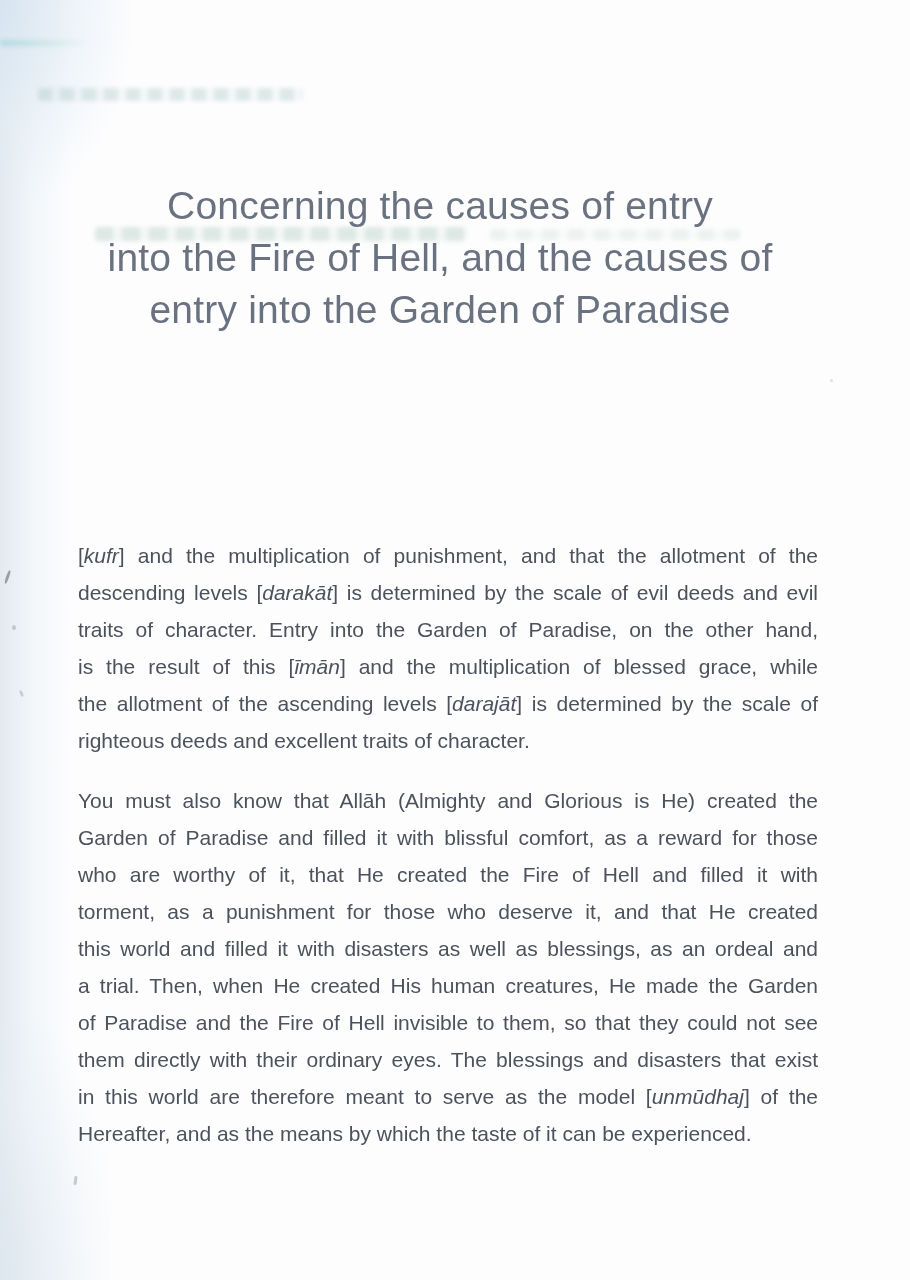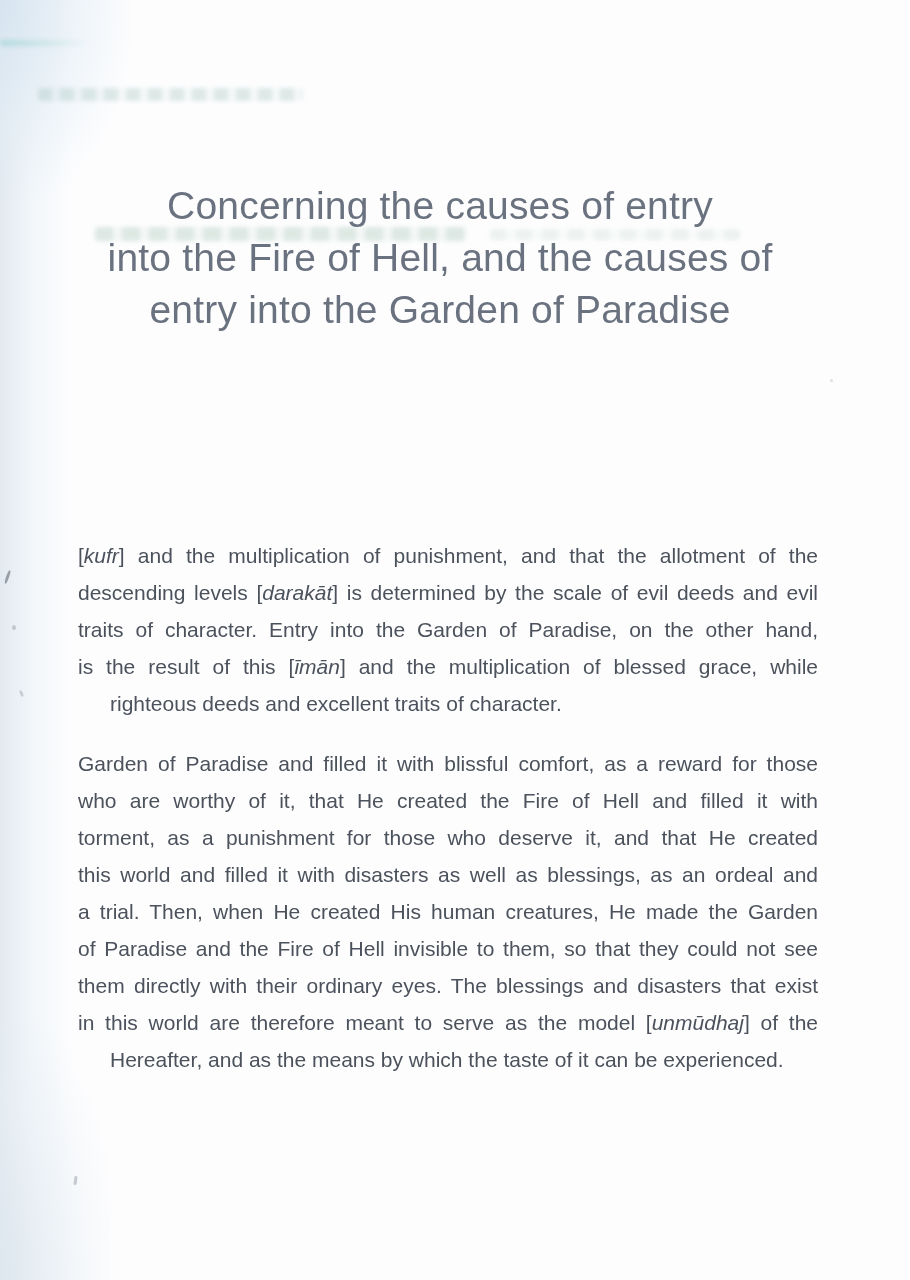--- a/index.html
+++ b/index.html
@@ -92,21 +92,21 @@
     font-size: 21px;
     line-height: 37px;
     color: var(--body-color, #4c525c);
   }
   .paragraph { margin: 0 0 23px 0; }
   .line {
     text-align: justify;
     text-align-last: justify;
     white-space: normal;
   }
-  .line.last { text-align-last: left; margin-left: 32px; }
+  .line.last { text-align-last: left; }
   .line em { font-style: italic; }
 </style>
 </head>
 <body>
 
 <div class="page">
 
   <div class="edge-shade"></div>
   <div class="edge-shade-top"></div>
   <div class="edge-shade-bottom"></div>
@@ -127,23 +127,25 @@
     <div>into the Fire of Hell, and the causes of</div>
     <div>entry into the Garden of Paradise</div>
   </h1>
 
   <div class="body-text" id="paragraphs">
       <div class="paragraph">
         <div class="line"><span>[</span><em>kufr</em><span>] and the multiplication of punishment, and that the allotment of the</span></div>
         <div class="line"><span>descending levels [</span><em>darakāt</em><span>] is determined by the scale of evil deeds and evil</span></div>
         <div class="line"><span>traits of character. Entry into the Garden of Paradise, on the other hand,</span></div>
         <div class="line"><span>is the result of this [</span><em>īmān</em><span>] and the multiplication of blessed grace, while</span></div>
+        <div class="line"><span>the allotment of the ascending levels [</span><em>darajāt</em><span>] is determined by the scale of</span></div>
         <div class="line last"><span>righteous deeds and excellent traits of character.</span></div>
       </div>
       <div class="paragraph">
+        <div class="line"><span>You must also know that Allāh (Almighty and Glorious is He) created the</span></div>
         <div class="line"><span>Garden of Paradise and filled it with blissful comfort, as a reward for those</span></div>
         <div class="line"><span>who are worthy of it, that He created the Fire of Hell and filled it with</span></div>
         <div class="line"><span>torment, as a punishment for those who deserve it, and that He created</span></div>
         <div class="line"><span>this world and filled it with disasters as well as blessings, as an ordeal and</span></div>
         <div class="line"><span>a trial. Then, when He created His human creatures, He made the Garden</span></div>
         <div class="line"><span>of Paradise and the Fire of Hell invisible to them, so that they could not see</span></div>
         <div class="line"><span>them directly with their ordinary eyes. The blessings and disasters that exist</span></div>
         <div class="line"><span>in this world are therefore meant to serve as the model [</span><em>unmūdhaj</em><span>] of the</span></div>
         <div class="line last"><span>Hereafter, and as the means by which the taste of it can be experienced.</span></div>
       </div>

